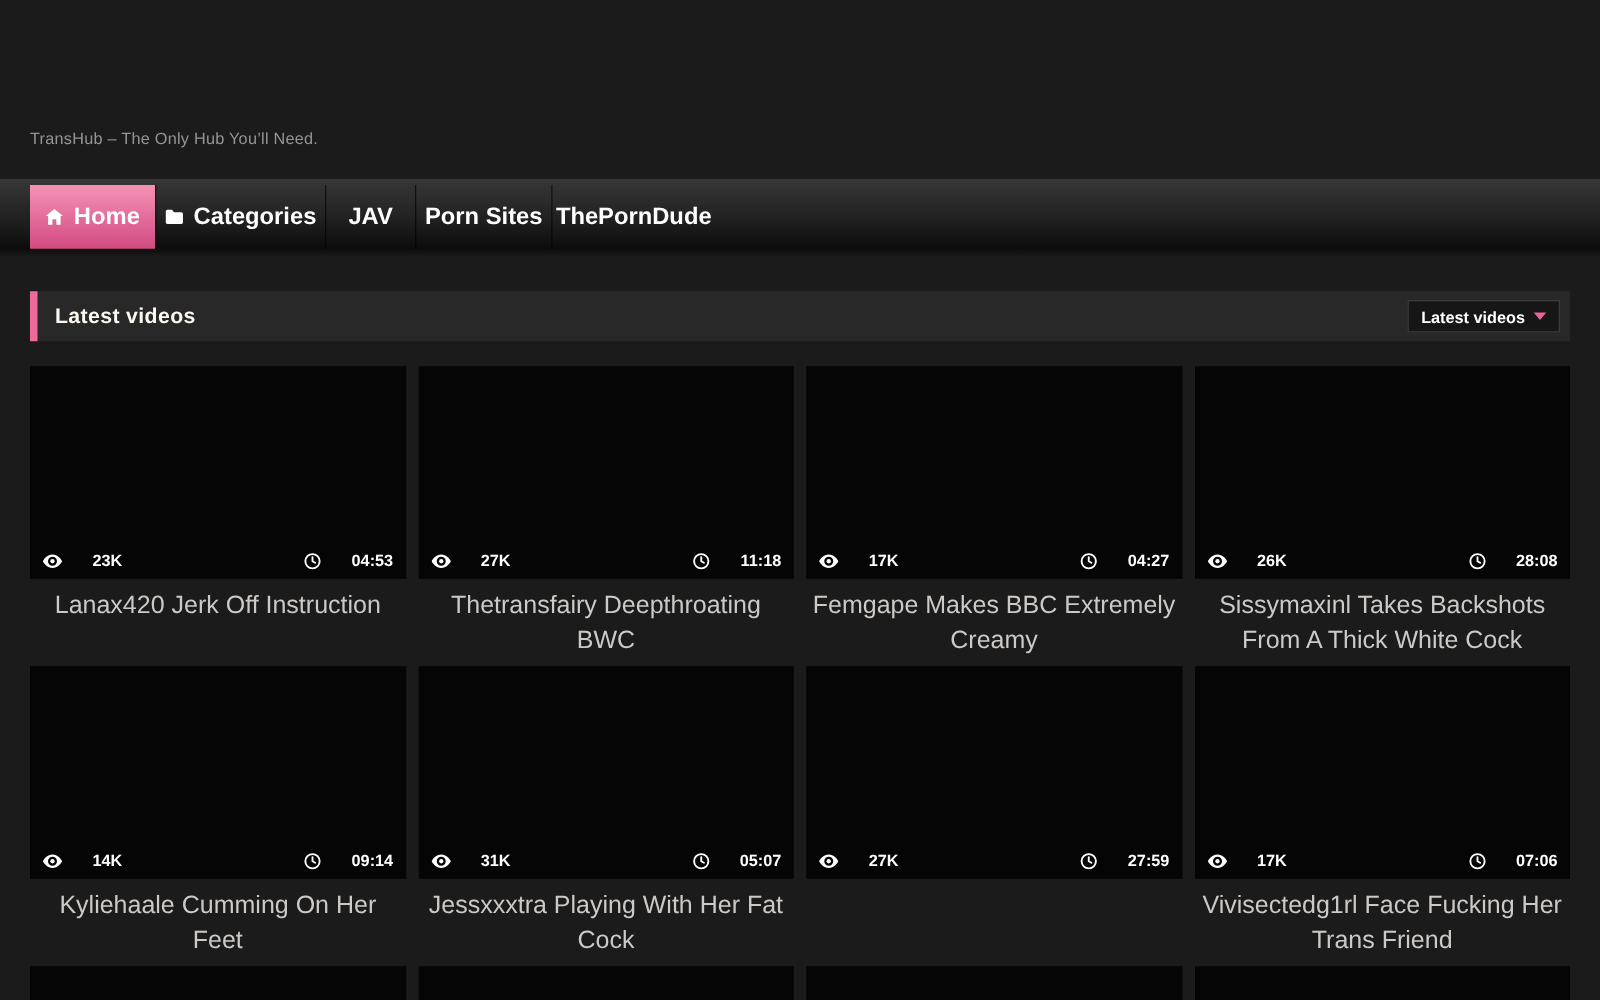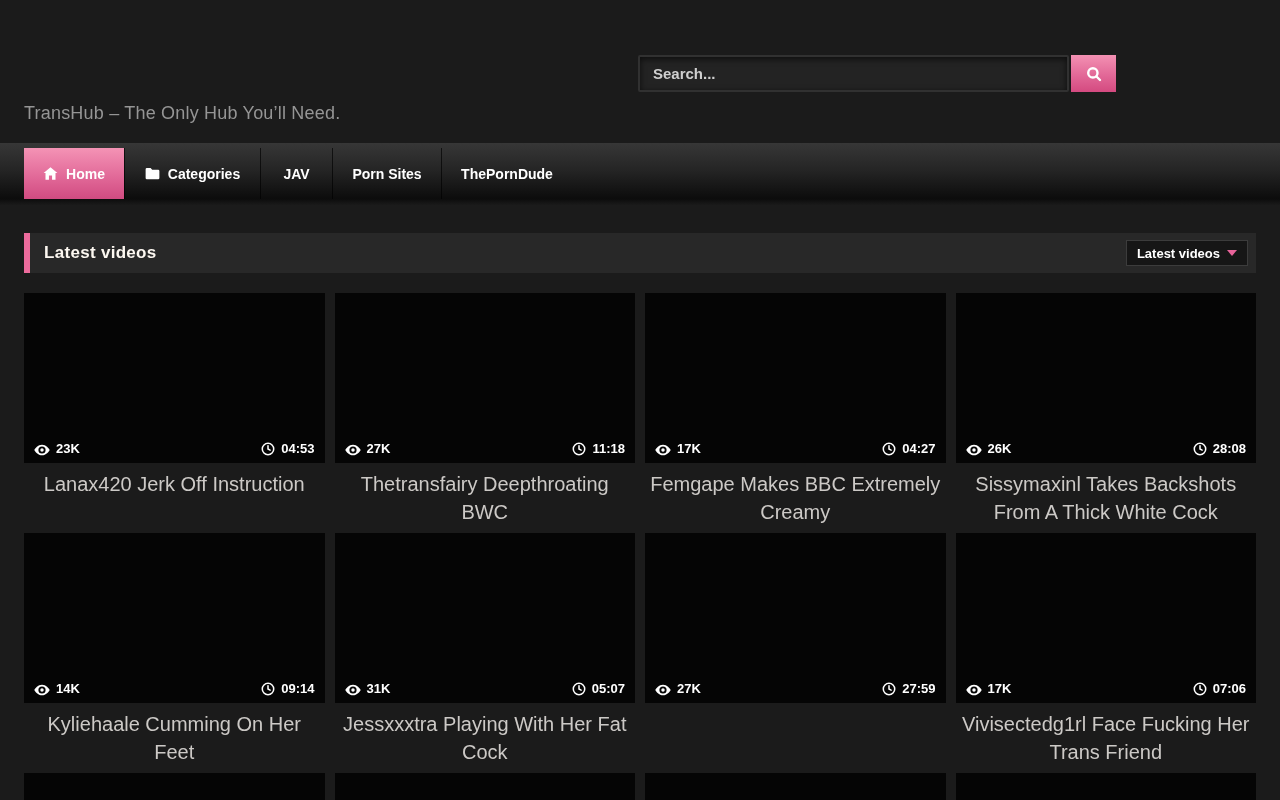--- a/index.html
+++ b/index.html
@@ -25,34 +25,34 @@
   }
   .search-input::placeholder { color:#cfcfcf; opacity:1; }
   .search-btn {
     width:45px; height:37px; margin-left:2px;
     border:none; cursor:pointer;
     background:linear-gradient(180deg,#f391b3 0%,#e26897 55%,#d44a80 100%);
     display:flex; align-items:center; justify-content:center;
   }
   .site-tagline {
     position:absolute; left:24px; top:103px;
-    font-size:18px; color:#959595; letter-spacing:.2px;
+    font-size:13px; color:#959595; letter-spacing:.2px;
     cursor:pointer;
   }
 
   
   .nav {
     height:62px; width:100%;
     background:linear-gradient(180deg,#373737 0%,#242424 45%,#0c0c0c 90%,#1a1a1a 100%);
     display:flex; padding-left:24px;
   }
   .tab {
     height:51px; margin-top:5px;
     display:flex; align-items:center; justify-content:center; gap:8px;
-    color:#fff; font-weight:bold; font-size:14px;
+    color:#fff; font-weight:bold; font-size:19px;
     border-left:1px solid rgba(0,0,0,.65);
     cursor:pointer; white-space:nowrap;
   }
   .tab:first-child { border-left:none; }
   .tab-home { width:100px; }
   .tab-categories { width:136px; }
   .tab-jav { width:72px; }
   .tab-theporndude { width:131px; }
   .tab-pornsites { width:109px; }
   .tab.active {
@@ -91,43 +91,32 @@
   .card { cursor:pointer; }
   .thumb {
     position:relative; height:170px; background:#050505; display:block;
   }
   .meta {
     position:absolute; left:0; right:0; bottom:0;
     display:flex; justify-content:space-between; align-items:center;
     padding:0 10px 7px 10px;
     color:#fff; font-weight:bold; font-size:13px;
   }
-  .meta-left, .meta-right { display:flex; align-items:flex-end; gap:6px; }
+  .meta-left, .meta-right { display:flex; align-items:center; gap:24px; }
   .title {
     margin-top:7px; padding:0 4px;
     text-align:center; color:#ccc9c6;
     font-size:20px; line-height:1.42;
   }
   .icon svg { display:block; }
 </style>
 </head>
 <body>
 
 <div class="header">
-  <div class="search-form">
-    <input class="search-input" type="text" placeholder="Search..." style="">
-    <button class="search-btn">
-      <span class="icon">
-        <svg width="18" height="18" viewBox="0 0 24 24" fill="none" stroke="#ffffff" stroke-width="3.2" stroke-linecap="round">
-          <circle cx="10.5" cy="10.5" r="6.2"></circle>
-          <line x1="15.3" y1="15.3" x2="20" y2="20"></line>
-        </svg>
-      </span>
-    </button>
-  </div>
   <div class="site-tagline">TransHub – The Only Hub You’ll Need.</div>
 </div>
 
 <div class="nav">
   <div class="tab tab-home active">
     <span class="icon">
       <svg width="15" height="15" viewBox="0 0 24 24" fill="#ffffff">
         <path d="M12 2 L23 11 H20 V22 H14.5 V15 H9.5 V22 H4 V11 H1 Z"></path>
       </svg>
     </span>

